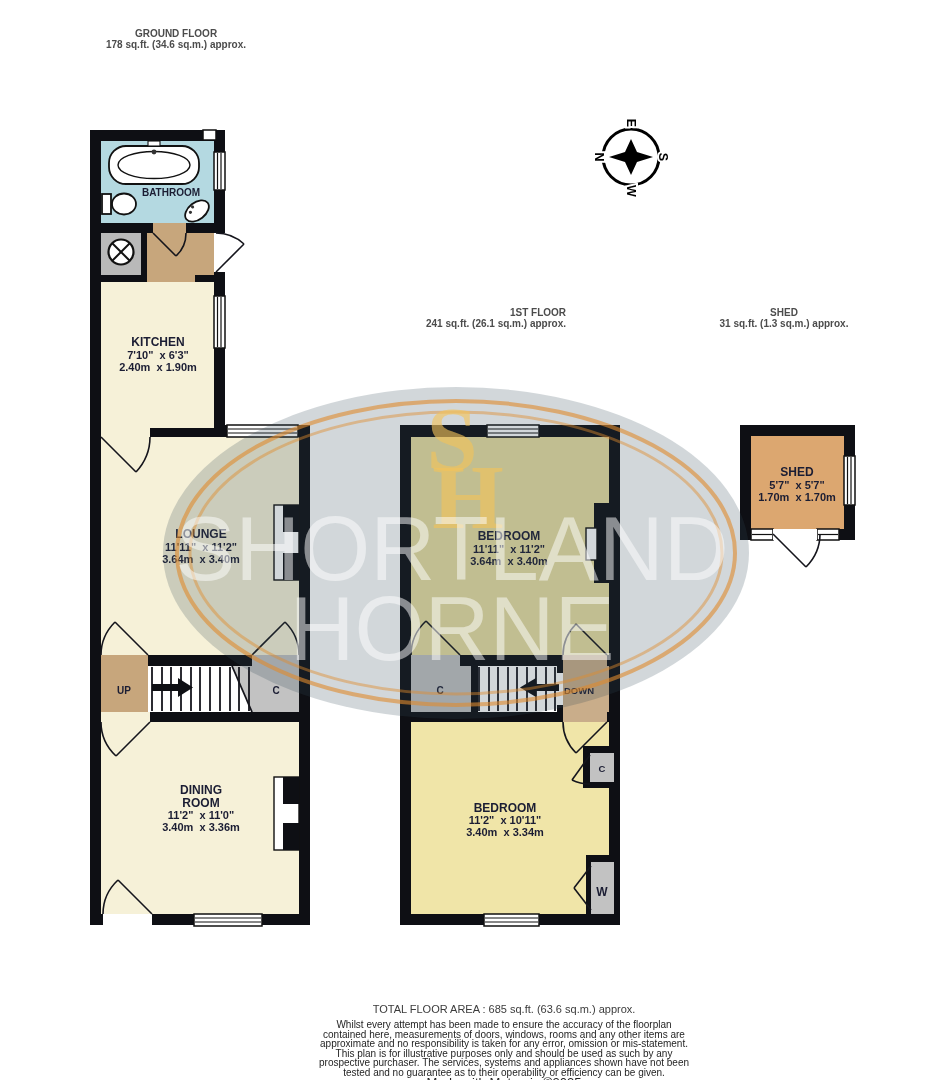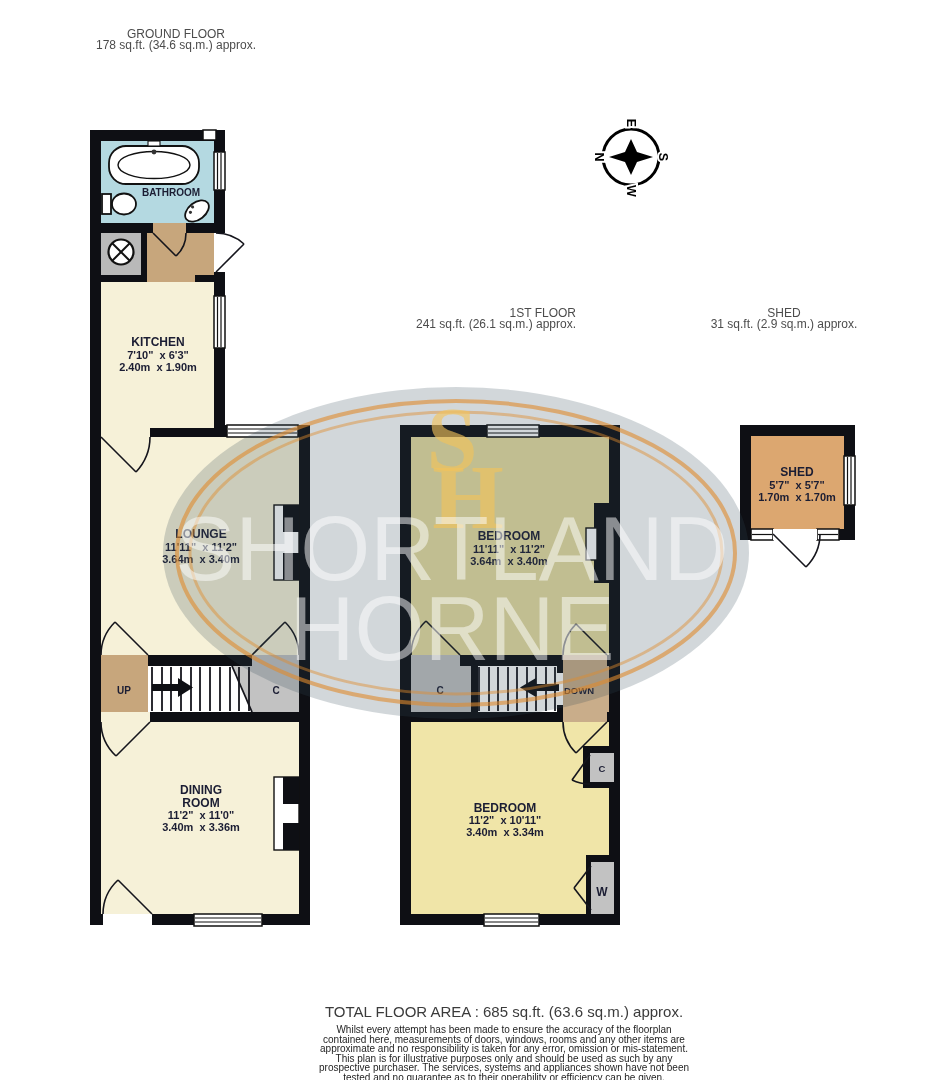--- a/index.html
+++ b/index.html
@@ -1,22 +1,22 @@
 <!DOCTYPE html>
 <html><head>
 <meta charset="utf-8">
 <style>
   html,body{margin:0;padding:0;background:#fff;}
   .page{position:relative;width:945px;height:1080px;background:#ffffff;overflow:hidden;
         font-family:"Liberation Sans",sans-serif;}
   .plan-svg{position:absolute;left:0;top:0;}
   .floor-title{position:absolute;transform:translateX(-50%);text-align:center;
-               color:#4c4c4c;font-size:12px;line-height:10.5px;white-space:nowrap;}
+               color:#4c4c4c;font-size:10px;line-height:10.5px;white-space:nowrap;font-weight:bold;}
   .footer{position:absolute;left:504px;top:1003px;transform:translateX(-50%);text-align:center;color:#1f1f1f;}
-  .footer .total{font-size:15px;color:#3b3b3b;margin-bottom:5px;white-space:nowrap;}
+  .footer .total{font-size:11px;color:#3b3b3b;margin-bottom:5px;white-space:nowrap;}
   .footer .disclaimer{width:372px;margin:0 auto;font-size:10px;line-height:9.6px;}
   .footer .credit{font-size:13px;line-height:9.6px;}
   svg text{white-space:pre;}
   .room-label{font-family:"Liberation Sans",sans-serif;font-weight:bold;fill:#1b1d33;}
   .rl-name{font-size:12px;}
   .rl-dim{font-size:11px;}
   .rl-small{font-size:10px;}
   .rl-tiny{font-size:9.5px;}
   .fixture{fill:#ffffff;stroke:#111;stroke-width:1.8;}
   .door{fill:none;stroke:#15151c;stroke-width:1.6;}
@@ -36,21 +36,21 @@
   <div class="floor-title" style="left:176px;top:29px;">
     <div>GROUND FLOOR</div>
     <div>178 sq.ft. (34.6 sq.m.) approx.</div>
   </div>
   <div class="floor-title" style="left:496px;top:308px;text-align:right;">
     <div>1ST FLOOR</div>
     <div>241 sq.ft. (26.1 sq.m.) approx.</div>
   </div>
   <div class="floor-title" style="left:784px;top:308px;">
     <div>SHED</div>
-    <div>31 sq.ft. (2.9 sq.m.) approx.</div>
+    <div>31 sq.ft. (1.3 sq.m.) approx.</div>
   </div>
 
   <svg class="plan-svg" width="945" height="1080" viewBox="0 0 945 1080">
 
     <g>
       <rect x="90" y="130" width="135" height="307" fill="#0e0f14"></rect>
       <rect x="90" y="425" width="220" height="500" fill="#0e0f14"></rect>
 
       <rect x="101" y="141" width="113" height="82" fill="#b4d9e1"></rect>
       <rect x="153" y="223" width="33" height="11" fill="#c7a67c"></rect>

